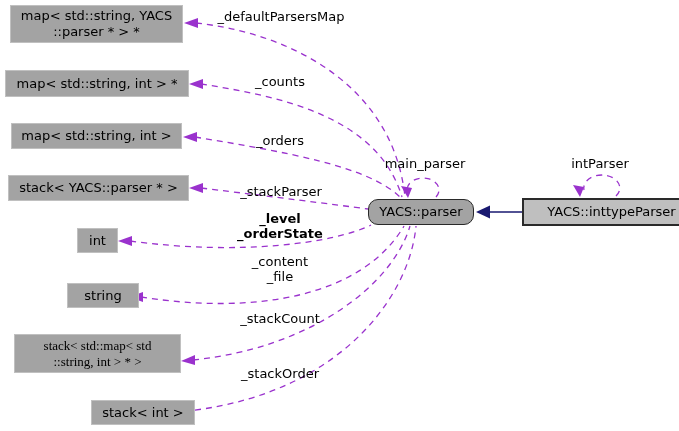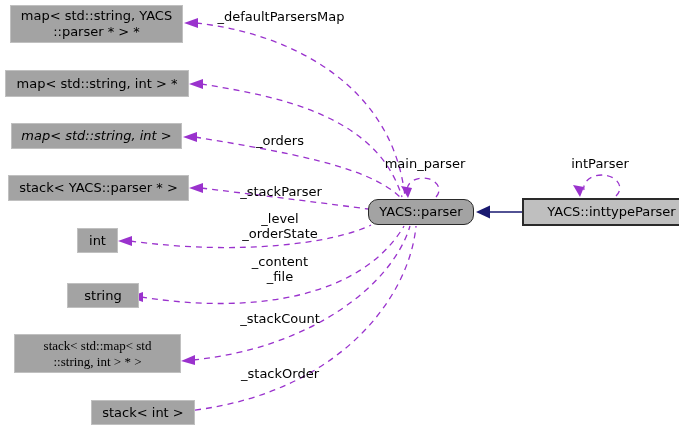--- a/index.html
+++ b/index.html
@@ -73,35 +73,36 @@
     <path class="assoc-path" d="M 616,196 A 18,13 0 1 0 584,190"></path>
     <polygon class="assoc-head" points="580,197 573,185 584,187"></polygon>
 
     <line class="inherit-line" x1="522" y1="212" x2="489" y2="212"></line>
     <polygon class="inherit-head" points="476,212 490,205.5 490,218.5"></polygon>
   </svg>
 
   <div class="node" style="left:10px;top:5px;width:173px;height:38px;">map&lt; std::string, YACS
 ::parser * &gt; *</div>
   <div class="node" style="left:5px;top:70px;width:184px;height:27px;text-align:right;">map&lt; std::string, int &gt; *</div>
-  <div class="node" style="left:11px;top:123px;width:171px;height:26px;font-style:italic;">map&lt; std::string, int &gt;</div>
+  <div class="node" style="left:11px;top:123px;width:171px;height:26px;">map&lt; std::string, int &gt;</div>
   <div class="node" style="left:8px;top:175px;width:181px;height:26px;">stack&lt; YACS::parser * &gt;</div>
   <div class="node" style="left:77px;top:228px;width:41px;height:25px;">int</div>
   <div class="node" style="left:67px;top:283px;width:72px;height:25px;">string</div>
   <div class="node" style="left:14px;top:334px;width:167px;height:39px;font-family:Liberation Serif, serif;">stack&lt; std::map&lt; std
 ::string, int &gt; * &gt;</div>
   <div class="node" style="left:45px;top:400px;width:104px;height:25px;margin-left:46px;">stack&lt; int &gt;</div>
 
   <div class="node node--main" style="left:368px;top:199px;width:106px;height:26px;border-radius:10px;">YACS::parser</div>
   <div class="node node--current" style="left:522px;top:198px;width:179px;height:28px;">YACS::inttypeParser</div>
 
   <div class="edge-label" style="left:206px;top:9px;width:150px;">_defaultParsersMap</div>
+  <div class="edge-label" style="left:230px;top:74px;width:100px;">_counts</div>
   <div class="edge-label" style="left:230px;top:133px;width:100px;">_orders</div>
   <div class="edge-label" style="left:231px;top:184px;width:100px;">_stackParser</div>
-  <div class="edge-label" style="left:230px;top:211px;width:100px;">_level
+  <div class="edge-label" style="left:230px;top:211px;width:100px;font-weight:bold;">_level
 _orderState</div>
   <div class="edge-label" style="left:230px;top:254px;width:100px;">_content
 _file</div>
   <div class="edge-label" style="left:230px;top:311px;width:100px;">_stackCount</div>
   <div class="edge-label" style="left:230px;top:366px;width:100px;">_stackOrder</div>
   <div class="edge-label" style="left:375px;top:156px;width:100px;">main_parser</div>
   <div class="edge-label" style="left:550px;top:156px;width:100px;">intParser</div>
 
 </div>
 

